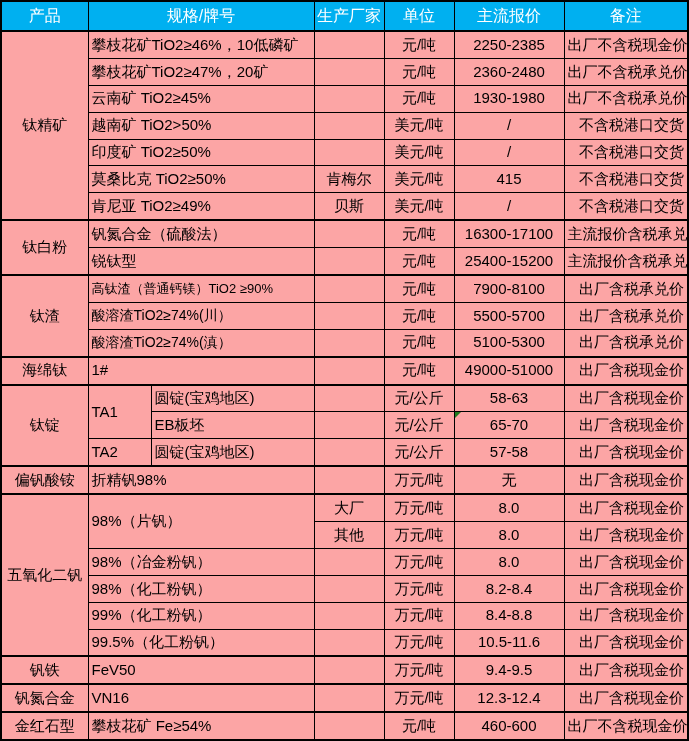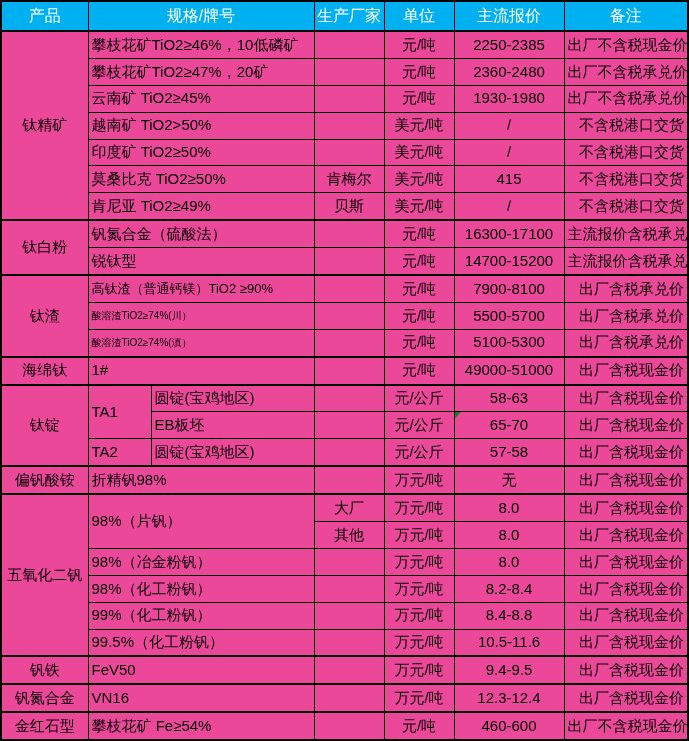--- a/index.html
+++ b/index.html
@@ -1,31 +1,31 @@
 <!DOCTYPE html>
 <html><head>
 <meta charset="utf-8">
 <style>
   html,body{margin:0;padding:0;background:#fff;}
-  .page{width:689px;height:741px;overflow:hidden;background:#ec4899;
+  .page{width:689px;height:741px;overflow:hidden;background:#fca5a5;
         font-family:"Liberation Sans", sans-serif;color:#000;}
   table.price{border-collapse:collapse;table-layout:fixed;width:687px;
               border:2px solid #000;margin:0;}
   thead th{background:#00B0F0;color:#fff;font-weight:normal;font-size:16px;
            height:28px;border:1px solid #000;border-bottom:2px solid #000;
            text-align:center;padding:0;overflow:hidden;white-space:nowrap;}
   tbody td{border:1px solid #000;font-size:15px;height:25.9px;padding:0 3px;
            overflow:hidden;white-space:nowrap;vertical-align:middle;
            line-height:1.1;}
   tr.grp > td{border-top:2px solid #000;}
   td.c{text-align:center;}
   td.l{text-align:left;margin-left:11px;}
   td.note{text-align:right;padding-left:3px;}
   td.sm{font-size:13px;}
-  td.md{font-size:10px;}
+  td.md{font-size:14px;}
   td.flagcell{position:relative;}
   .flag-tri{position:absolute;top:0;left:0;width:0;height:0;
             border-top:6px solid #1E7B1E;border-right:6px solid transparent;}
 </style>
 </head>
 <body>
 
 <div class="page">
 <table class="price">
   <colgroup>
@@ -105,21 +105,21 @@
       <td class="l" colspan="2">钒氮合金（硫酸法）</td>
       <td class="c"></td>
       <td class="c">元/吨</td>
       <td class="c">16300-17100</td>
       <td class="note">主流报价含税承兑</td>
     </tr>
     <tr>
       <td class="l" colspan="2">锐钛型</td>
       <td class="c"></td>
       <td class="c">元/吨</td>
-      <td class="c">14700-15200</td>
+      <td class="c">25400-15200</td>
       <td class="note">主流报价含税承兑</td>
     </tr>
 
     <tr class="grp">
       <td class="c" rowspan="3">钛渣</td>
       <td class="l sm" colspan="2">高钛渣（普通钙镁）TiO2 ≥90%</td>
       <td class="c"></td>
       <td class="c">元/吨</td>
       <td class="c">7900-8100</td>
       <td class="note">出厂含税承兑价</td>

